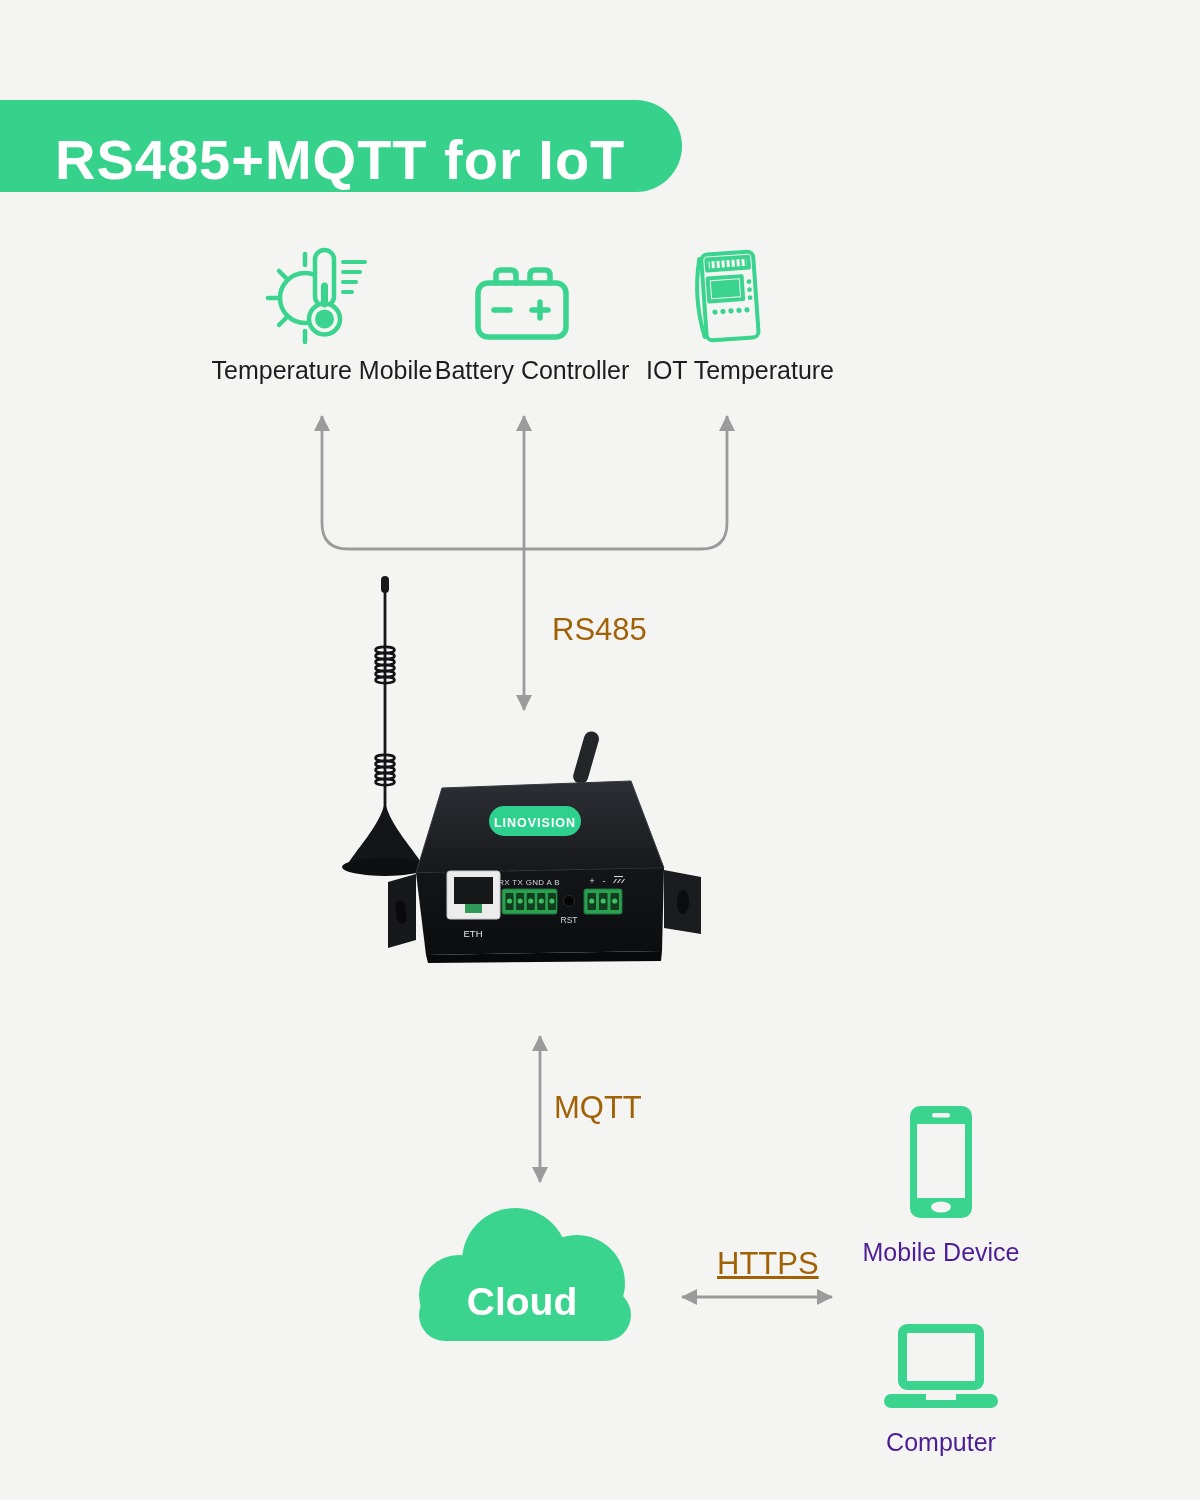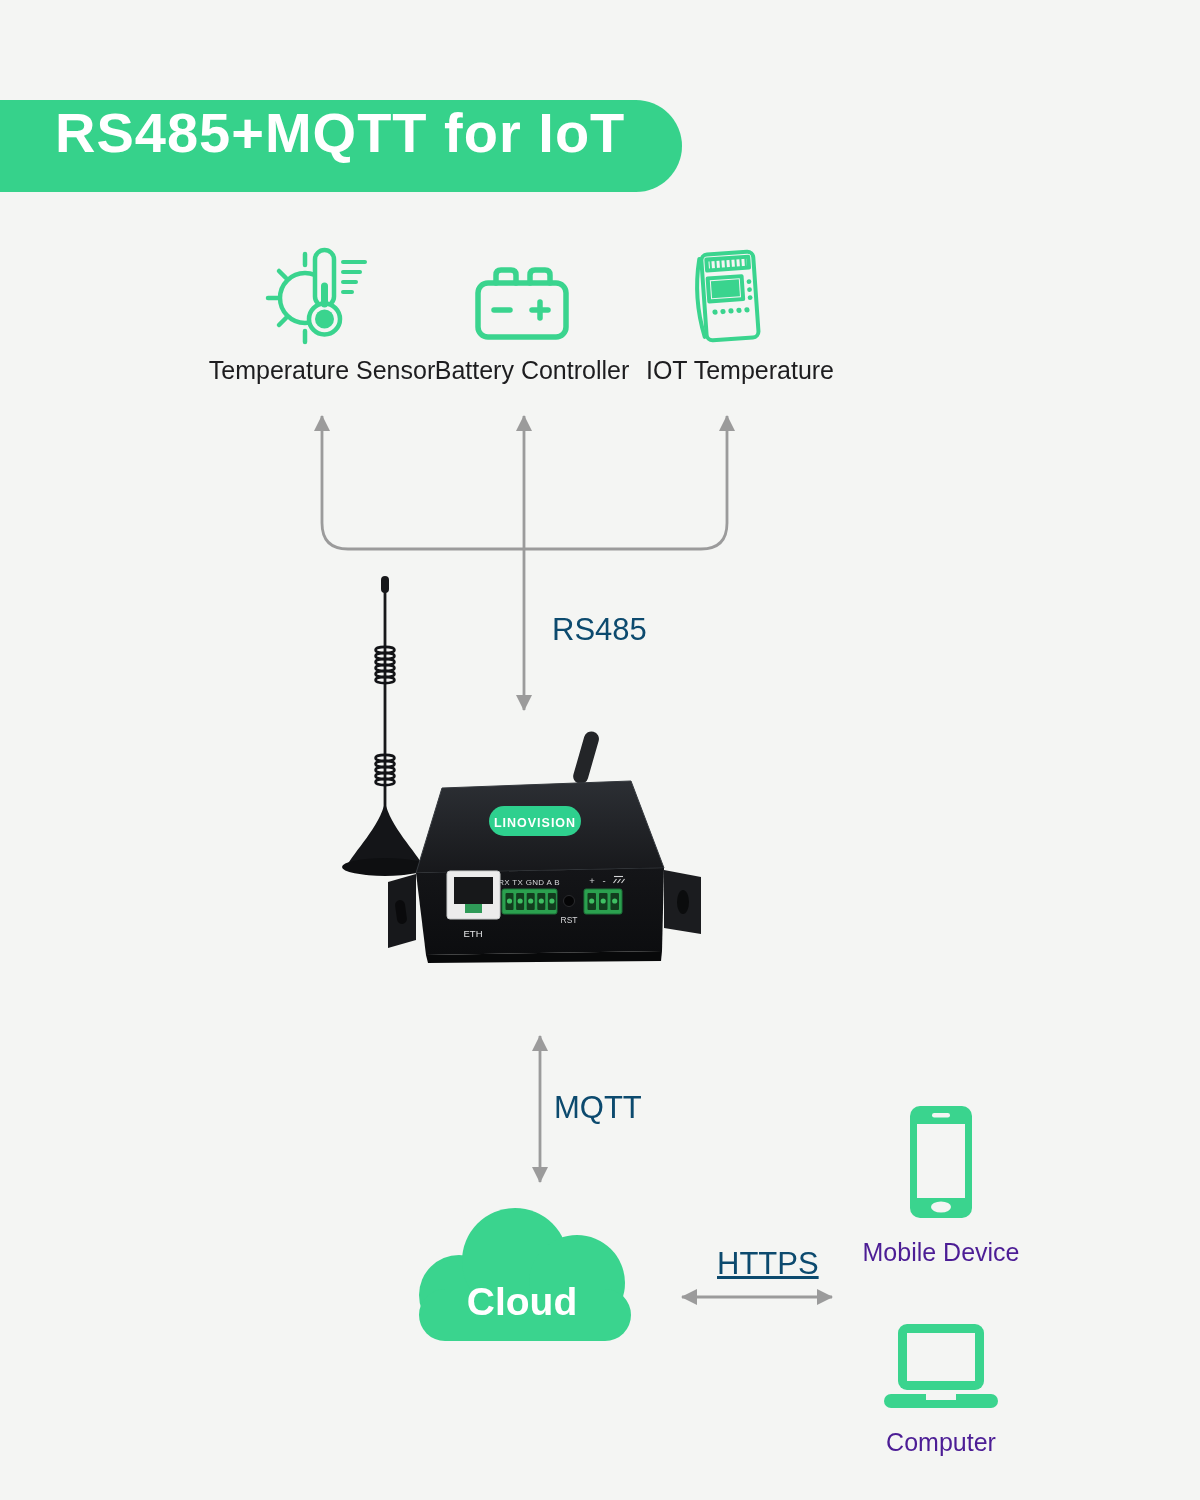--- a/index.html
+++ b/index.html
@@ -15,37 +15,37 @@
     overflow:hidden;
     margin:0 auto;
   }
   .abs{position:absolute;}
 
   
   .banner{
     left:0;top:100px;width:682px;height:92px;
     background:#36d28b;
     border-radius:0 46px 46px 0;
-    display:flex;align-items:flex-start;
+    display:flex;align-items:flex-end;
     padding-left:55px;box-sizing:border-box;
   }
   .banner-text{
     color:#ffffff;font-size:56px;font-weight:700;letter-spacing:1px;
   }
 
   
   .dev-label{
     color:#1d1d1f;font-size:25px;font-weight:400;
     text-align:center;white-space:nowrap;
     transform:translateX(-50%);
   }
 
   
   .proto-label{
-    color:#0c4a6e;font-size:31px;font-weight:400;white-space:nowrap;
+    color:#a16207;font-size:31px;font-weight:400;white-space:nowrap;
   }
 
   
   .model-pill{
     left:429px;top:947px;width:213px;height:55px;
     border-radius:28px;
     background:linear-gradient(100deg,#2ecd90 0%,#7fdf5c 55%,#b9e93c 92%);
     box-shadow:0 0 48px 6px rgba(186,233,70,0.45);
     display:flex;align-items:center;justify-content:center;
   }
@@ -134,21 +134,21 @@
           <circle cx="74" cy="56" r="2.4"></circle>
         <circle cx="38" cy="68" r="2.6"></circle>
           <circle cx="46" cy="68" r="2.6"></circle>
           <circle cx="54" cy="68" r="2.6"></circle>
         <circle cx="62" cy="68" r="2.6"></circle>
           <circle cx="70" cy="68" r="2.6"></circle>
       </g>
     </g>
   </svg>
 
-  <div class="abs dev-label" style="left:322px;top:356px;">Temperature Sensor</div>
+  <div class="abs dev-label" style="left:322px;top:356px;">Temperature Mobile</div>
   <div class="abs dev-label" style="left:532px;top:356px;">Battery Controller</div>
   <div class="abs dev-label" style="left:740px;top:356px;">IOT Temperature</div>
 
   <div class="abs proto-label" style="left:552px;top:612px;">RS485</div>
 
   <svg class="abs" style="left:330px;top:570px;" width="440" height="400" viewBox="0 0 440 400">
     <defs>
       <linearGradient id="topg" x1="0" y1="0" x2="0" y2="1">
         <stop offset="0" stop-color="#2c2f34"></stop>
         <stop offset="1" stop-color="#17181b"></stop>

